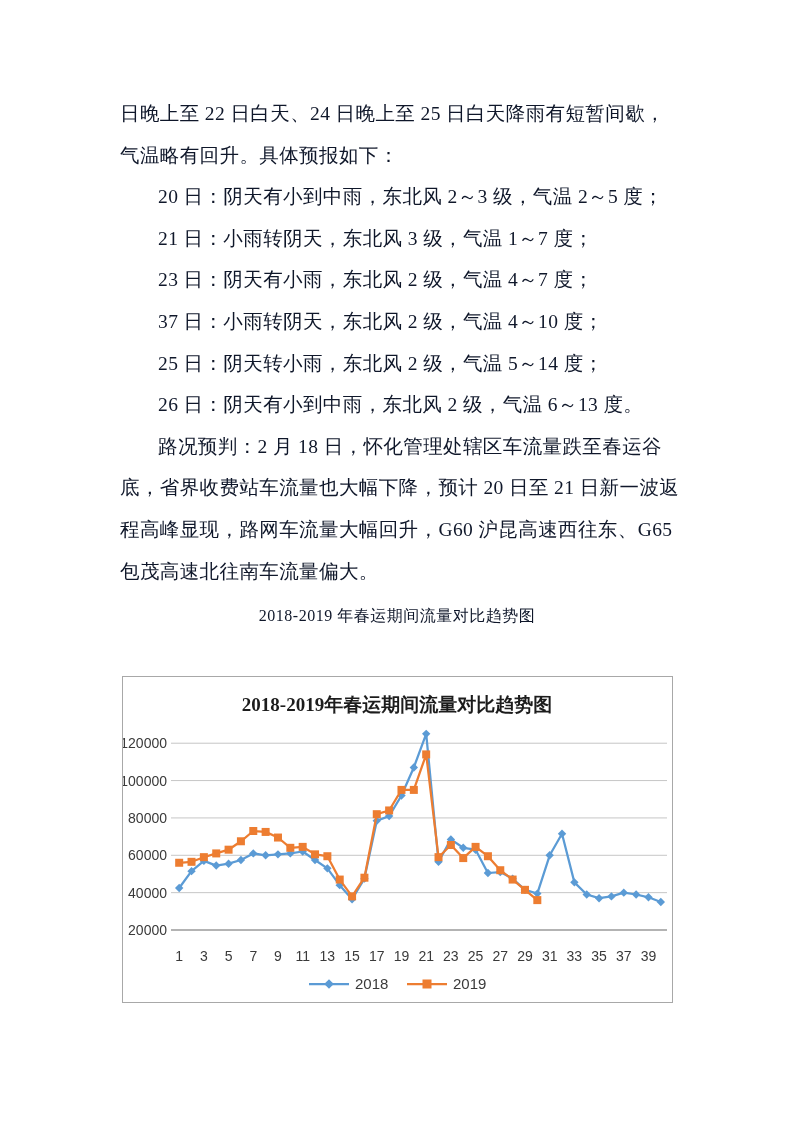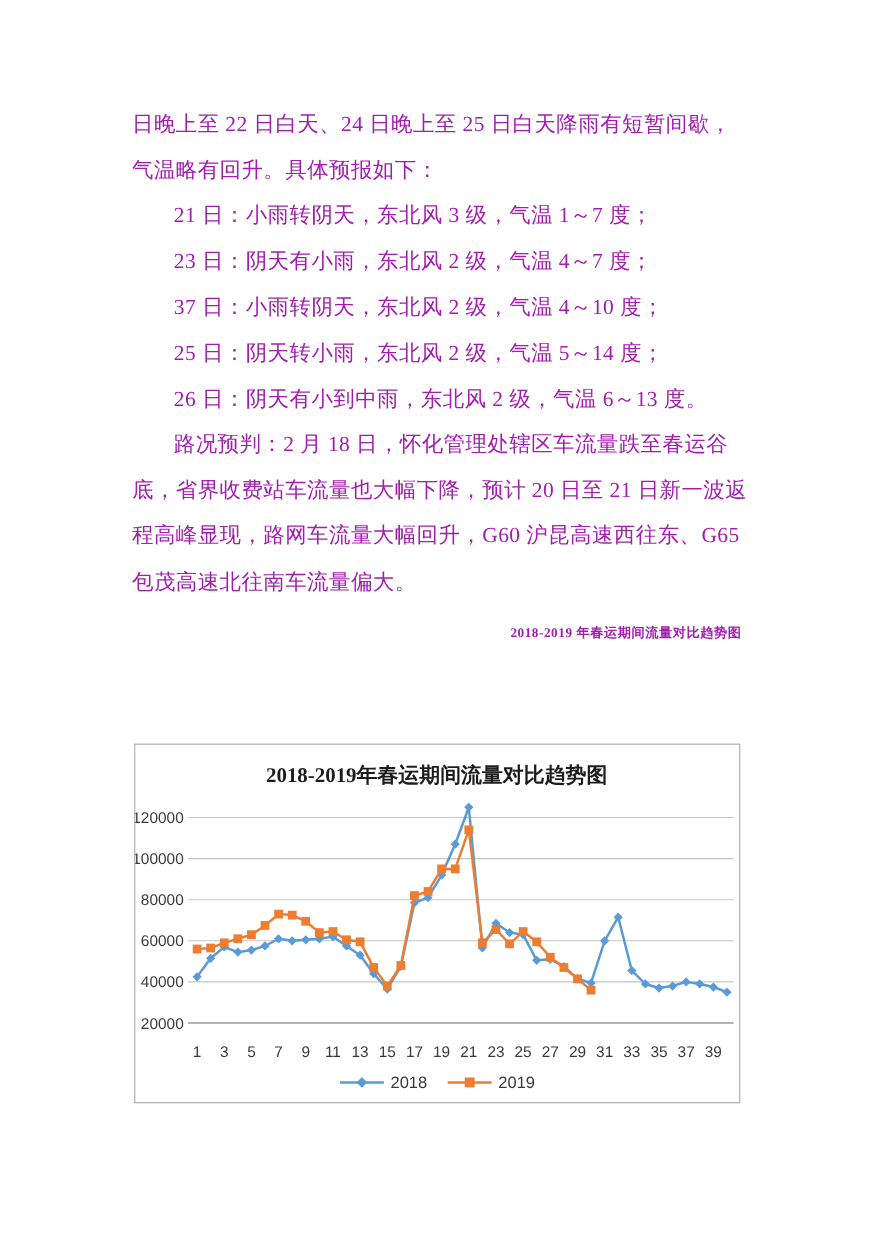--- a/index.html
+++ b/index.html
@@ -3,57 +3,58 @@
 <meta charset="utf-8">
 <style>
   html,body{margin:0;padding:0;background:#e9e9e9;}
   .page{
     position:relative;
     width:793px;height:1122px;
     margin:0 auto;
     background:#ffffff;
     overflow:hidden;
     font-family:"Liberation Serif","DejaVu Serif",serif;
-    color:#a21caf;
+    color:#0f172a;
   }
   .doc{
     position:absolute;
     left:120px;top:93px;width:554px;
     font-size:19.5px;
     line-height:41.6px;
     letter-spacing:0.4px;
   }
   .line{white-space:nowrap;}
   .indent{padding-left:38px;}
   .line b{font-weight:normal;}
   .heading{
     margin-top:3px;
-    text-align:right;
-    font-weight:bold;
-    font-size:12px;
+    text-align:center;
+    font-weight:normal;
+    font-size:16px;
     line-height:42px;
     letter-spacing:0.5px;
   }
   .chart-frame{
     position:absolute;
     left:122px;top:676px;
     width:549px;height:325px;
     border:1px solid #a8a8a8;
     background:#ffffff;
   }
   svg text{user-select:none;}
 </style>
 </head>
 <body>
 
 <div class="page">
 
   <div class="doc">
     <div class="line"><span>日晚上至 22 日白天、24 日晚上至 25 日白天降雨有短暂间歇，</span></div>
     <div class="line"><span>气温略有回升。</span><b>具体预报如下：</b></div>
+    <div class="line indent">20 日：阴天有小到中雨，东北风 2～3 级，气温 2～5 度；</div>
     <div class="line indent">21 日：小雨转阴天，东北风 3 级，气温 1～7 度；</div>
     <div class="line indent">23 日：阴天有小雨，东北风 2 级，气温 4～7 度；</div>
     <div class="line indent">37 日：小雨转阴天，东北风 2 级，气温 4～10 度；</div>
     <div class="line indent">25 日：阴天转小雨，东北风 2 级，气温 5～14 度；</div>
     <div class="line indent">26 日：阴天有小到中雨，东北风 2 级，气温 6～13 度。</div>
     <div class="line indent"><b>路况预判：</b><span>2 月 18 日，怀化管理处辖区车流量跌至春运谷</span></div>
     <div class="line">底，省界收费站车流量也大幅下降，预计 20 日至 21 日新一波返</div>
     <div class="line">程高峰显现，路网车流量大幅回升，G60 沪昆高速西往东、G65</div>
     <div class="line">包茂高速北往南车流量偏大。</div>
     <div class="heading">2018-2019 年春运期间流量对比趋势图</div>

